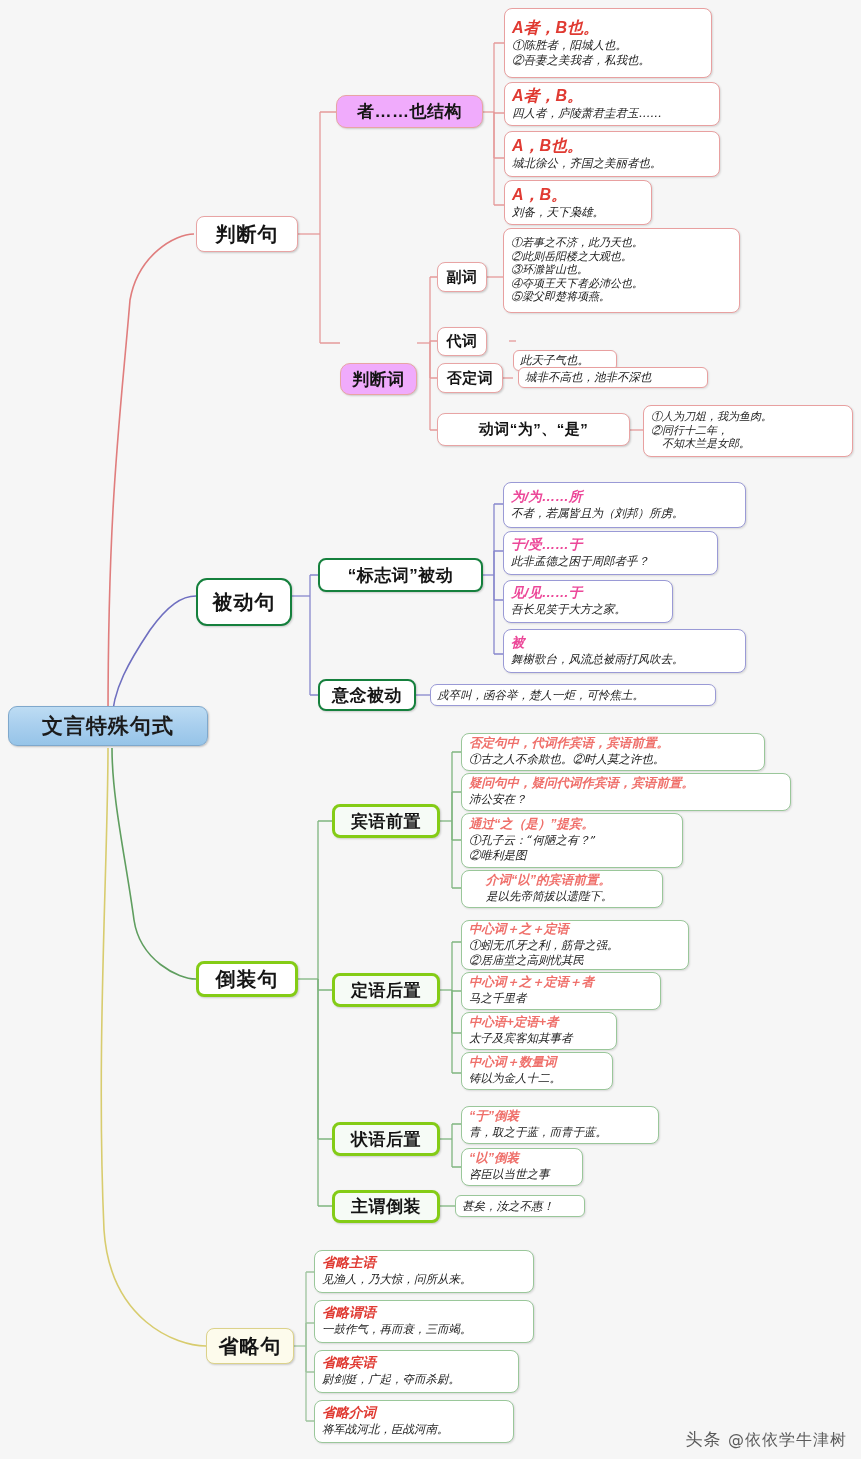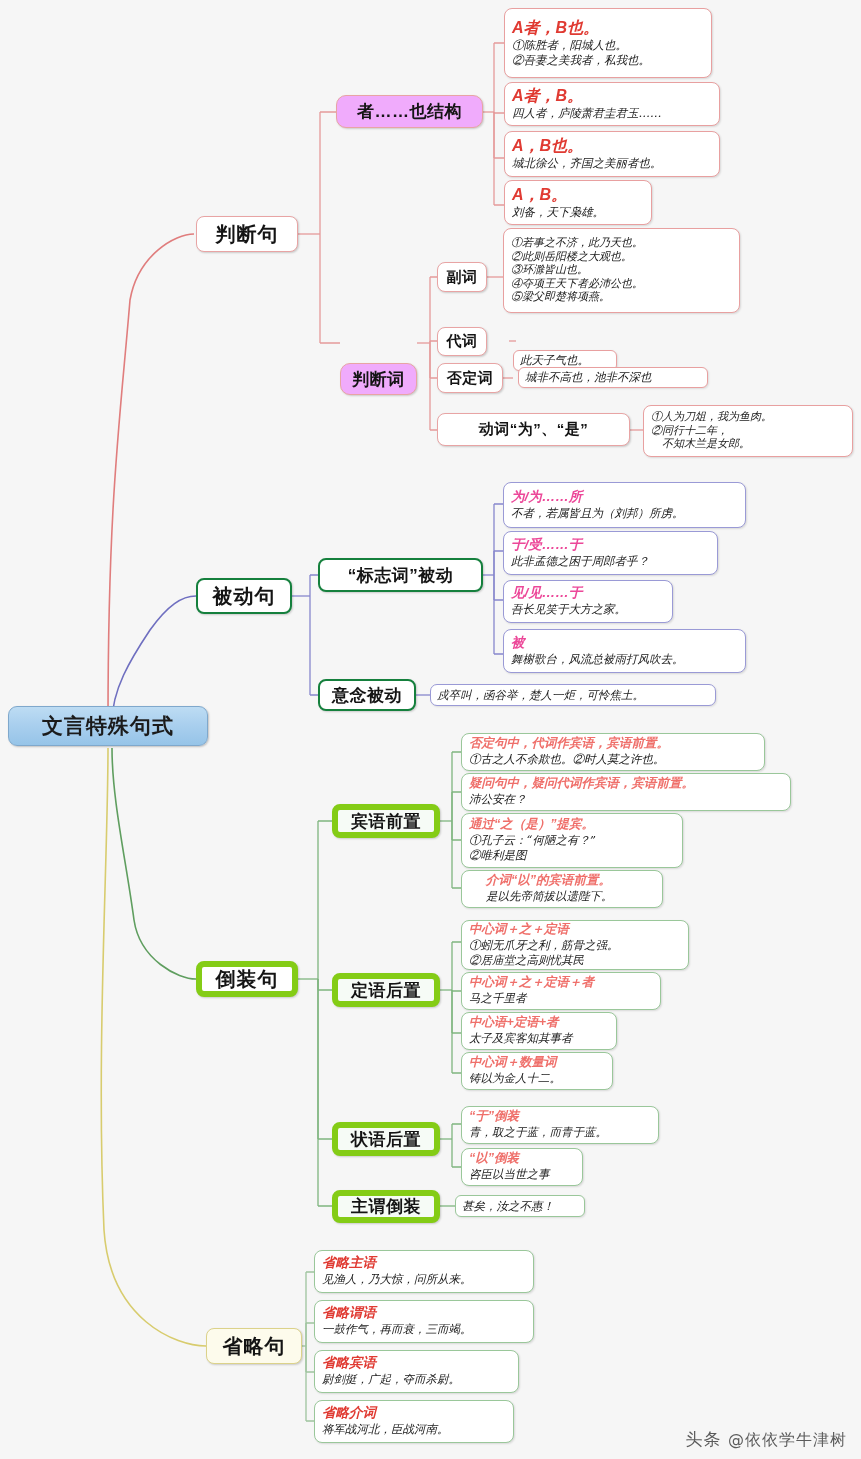--- a/index.html
+++ b/index.html
@@ -49,21 +49,21 @@
     white-space:nowrap;
   }
   .head.l1{font-size:20px;letter-spacing:1px;}
   .head.l2{font-size:17px;letter-spacing:.5px;}
   .head.l3{font-size:15px;letter-spacing:.5px;}
 
   
   .c-red   {border:1px solid #e8a4a4;}
   .c-red.tint{background:#f0abfc;border-radius:10px;}
   .c-blue  {border:2px solid #15803d;}
-  .c-green {border:6px solid #84cc16;}
+  .c-green {border:3px solid #84cc16;}
   .c-green.tint{background:#f6fbf6;}
   .c-yellow{border:1px solid #dcd28a;background:#fdfbec;}
 
   
   .card{
     position:absolute;
     box-sizing:border-box;
     background:#fff;
     border-radius:8px;
     padding:2px 7px 3px 7px;
@@ -278,21 +278,21 @@
 
   <div class="node head l3 c-red" style="left:437px;top:413px;width:193px;height:33px;">
     <span>动词“为”、“是”</span>
   </div>
   <div class="card red" style="left:643px;top:405px;width:210px;height:52px;">
     <div class="body compact">①人为刀俎，我为鱼肉。
 ②同行十二年，
 　不知木兰是女郎。</div>
   </div>
 
-  <div class="node head l1 c-blue" style="left:196px;top:578px;width:96px;height:36px;">
+  <div class="node head l1 c-blue" style="left:196px;top:578px;width:96px;height:48px;border-radius:11px;">
     <span>被动句</span>
   </div>
 
   <div class="node head l2 c-blue" style="left:318px;top:558px;width:165px;height:34px;">
     <span>“标志词”被动</span>
   </div>
 
   <div class="card blue" style="left:503px;top:482px;width:243px;height:46px;">
     <div class="title mid t-darkred">为/为……所</div>
     <div class="body">不者，若属皆且为（刘邦）所虏。</div>
@@ -388,21 +388,21 @@
     <div class="body">咨臣以当世之事</div>
   </div>
 
   <div class="node head l2 c-green tint" style="left:332px;top:1190px;width:108px;height:33px;">
     <span>主谓倒装</span>
   </div>
   <div class="plain green" style="left:455px;top:1195px;width:130px;height:22px;">
     <span>甚矣，汝之不惠！</span>
   </div>
 
-  <div class="node head l1 c-yellow" style="left:206px;top:1328px;width:96px;height:36px;">
+  <div class="node head l1 c-yellow" style="left:206px;top:1328px;width:88px;height:36px;">
     <span>省略句</span>
   </div>
 
   <div class="card green" style="left:314px;top:1250px;width:220px;height:43px;">
     <div class="title mid t-red">省略主语</div>
     <div class="body">见渔人，乃大惊，问所从来。</div>
   </div>
 
   <div class="card green" style="left:314px;top:1300px;width:220px;height:43px;">
     <div class="title mid t-red">省略谓语</div>

